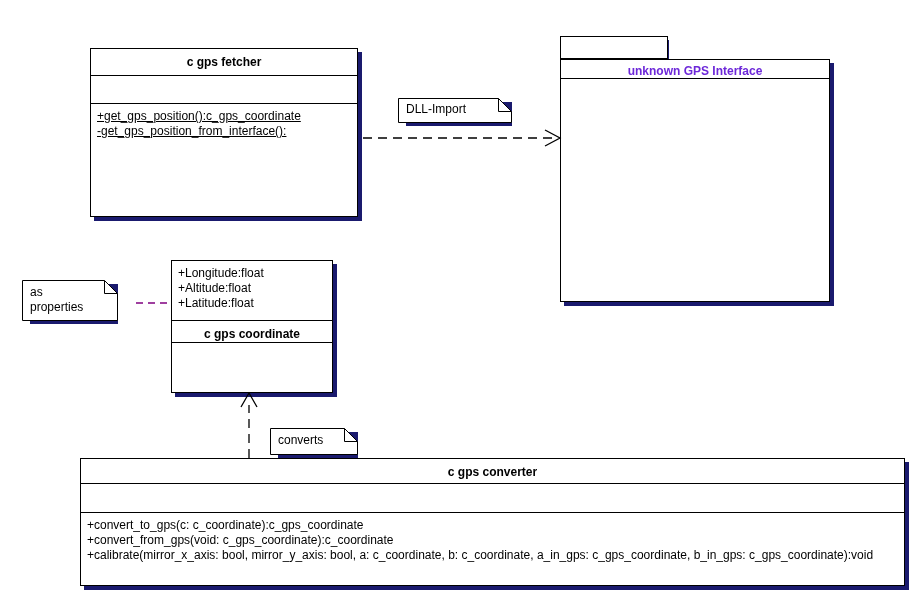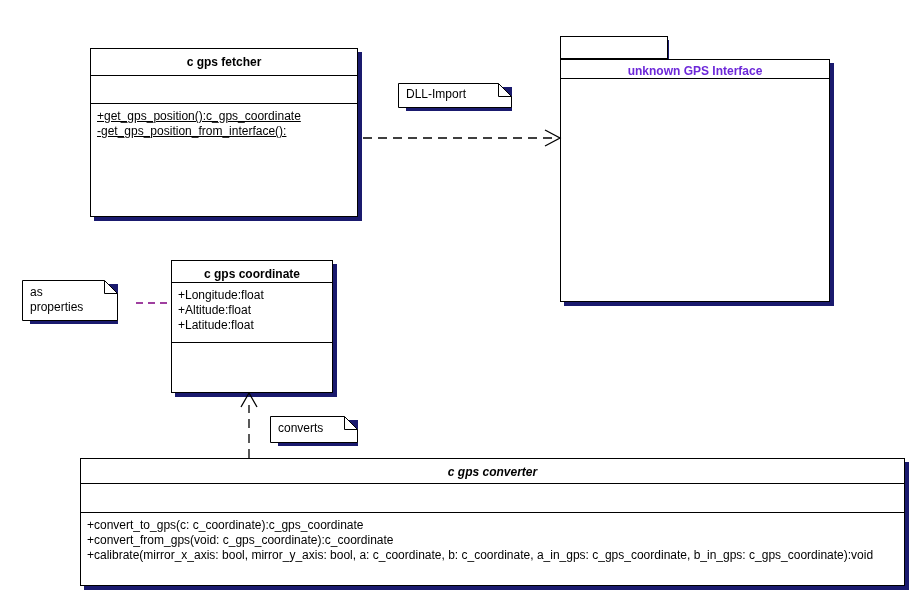--- a/index.html
+++ b/index.html
@@ -119,62 +119,62 @@
 
   <div class="shadow" style="left:664px; top:40px; width:5px; height:20px;"></div>
   <div class="pkg-tab" style="left:560px; top:36px; width:108px; height:23px;"></div>
 
   <div class="shadow" style="left:564px; top:63px; width:270px; height:243px;"></div>
   <div class="umlbox" style="left:560px; top:59px; width:270px; height:243px;">
     <div class="pkg-titlebar" style="height:19px;">unknown GPS Interface</div>
     <div style="height:222px;"></div>
   </div>
 
-  <div class="note-wrap" style="left:398px; top:83px; width:118px; height:30px;">
+  <div class="note-wrap" style="left:398px; top:98px; width:118px; height:30px;">
     <svg width="118" height="30" viewBox="0 0 118 30">
       <path d="M4 4 H114 V28 H8 V4 Z" fill="#1a1a6e" stroke="none"></path>
       <path d="M0.5 0.5 H100.5 L113.5 13.5 V24.5 H0.5 Z" fill="#ffffff" stroke="#000000" stroke-width="1"></path>
       <path d="M100.5 0.5 V13.5 H113.5" fill="none" stroke="#000000" stroke-width="1"></path>
     </svg>
     <span class="note-text" style="top:4px;">DLL-Import</span>
   </div>
 
   <div class="shadow" style="left:175px; top:264px; width:162px; height:133px;"></div>
   <div class="umlbox" style="left:171px; top:260px; width:162px; height:133px;">
-    <div class="compartment cls-title" style="height:22px;">c gps coordinate</div>
     <div class="compartment members" style="height:60px;">
       <span class="m">+Longitude:float</span>
       <span class="m">+Altitude:float</span>
       <span class="m">+Latitude:float</span>
     </div>
+    <div class="compartment cls-title" style="height:22px;">c gps coordinate</div>
     <div class="compartment last" style="height:49px;"></div>
   </div>
 
   <div class="note-wrap" style="left:22px; top:280px; width:100px; height:48px;">
     <svg width="100" height="48" viewBox="0 0 100 48">
       <path d="M4 4 H96 V44 H8 V4 Z" fill="#1a1a6e" stroke="none"></path>
       <path d="M0.5 0.5 H82.5 L95.5 13.5 V40.5 H0.5 Z" fill="#ffffff" stroke="#000000" stroke-width="1"></path>
       <path d="M82.5 0.5 V13.5 H95.5" fill="none" stroke="#000000" stroke-width="1"></path>
     </svg>
     <span class="note-text" style="top:5px;">as
 properties</span>
   </div>
 
-  <div class="note-wrap" style="left:270px; top:416px; width:92px; height:32px;">
+  <div class="note-wrap" style="left:270px; top:428px; width:92px; height:32px;">
     <svg width="92" height="32" viewBox="0 0 92 32">
       <path d="M4 4 H88 V30 H8 V4 Z" fill="#1a1a6e" stroke="none"></path>
       <path d="M0.5 0.5 H74.5 L87.5 13.5 V26.5 H0.5 Z" fill="#ffffff" stroke="#000000" stroke-width="1"></path>
       <path d="M74.5 0.5 V13.5 H87.5" fill="none" stroke="#000000" stroke-width="1"></path>
     </svg>
     <span class="note-text" style="top:5px;">converts</span>
   </div>
 
   <div class="shadow" style="left:84px; top:462px; width:825px; height:128px;"></div>
   <div class="umlbox" style="left:80px; top:458px; width:825px; height:128px;">
-    <div class="compartment cls-title" style="height:25px;font-style:italic;">c gps converter</div>
+    <div class="compartment cls-title" style="height:25px;">c gps converter</div>
     <div class="compartment" style="height:29px;"></div>
     <div class="compartment last members" style="height:72px;">
       <span class="m">+convert_to_gps(c: c_coordinate):c_gps_coordinate</span>
       <span class="m">+convert_from_gps(void: c_gps_coordinate):c_coordinate</span>
       <span class="m">+calibrate(mirror_x_axis: bool, mirror_y_axis: bool, a: c_coordinate, b: c_coordinate, a_in_gps: c_gps_coordinate, b_in_gps: c_gps_coordinate):void</span>
     </div>
   </div>
 
   <svg class="lines" viewBox="0 0 921 599">
 

